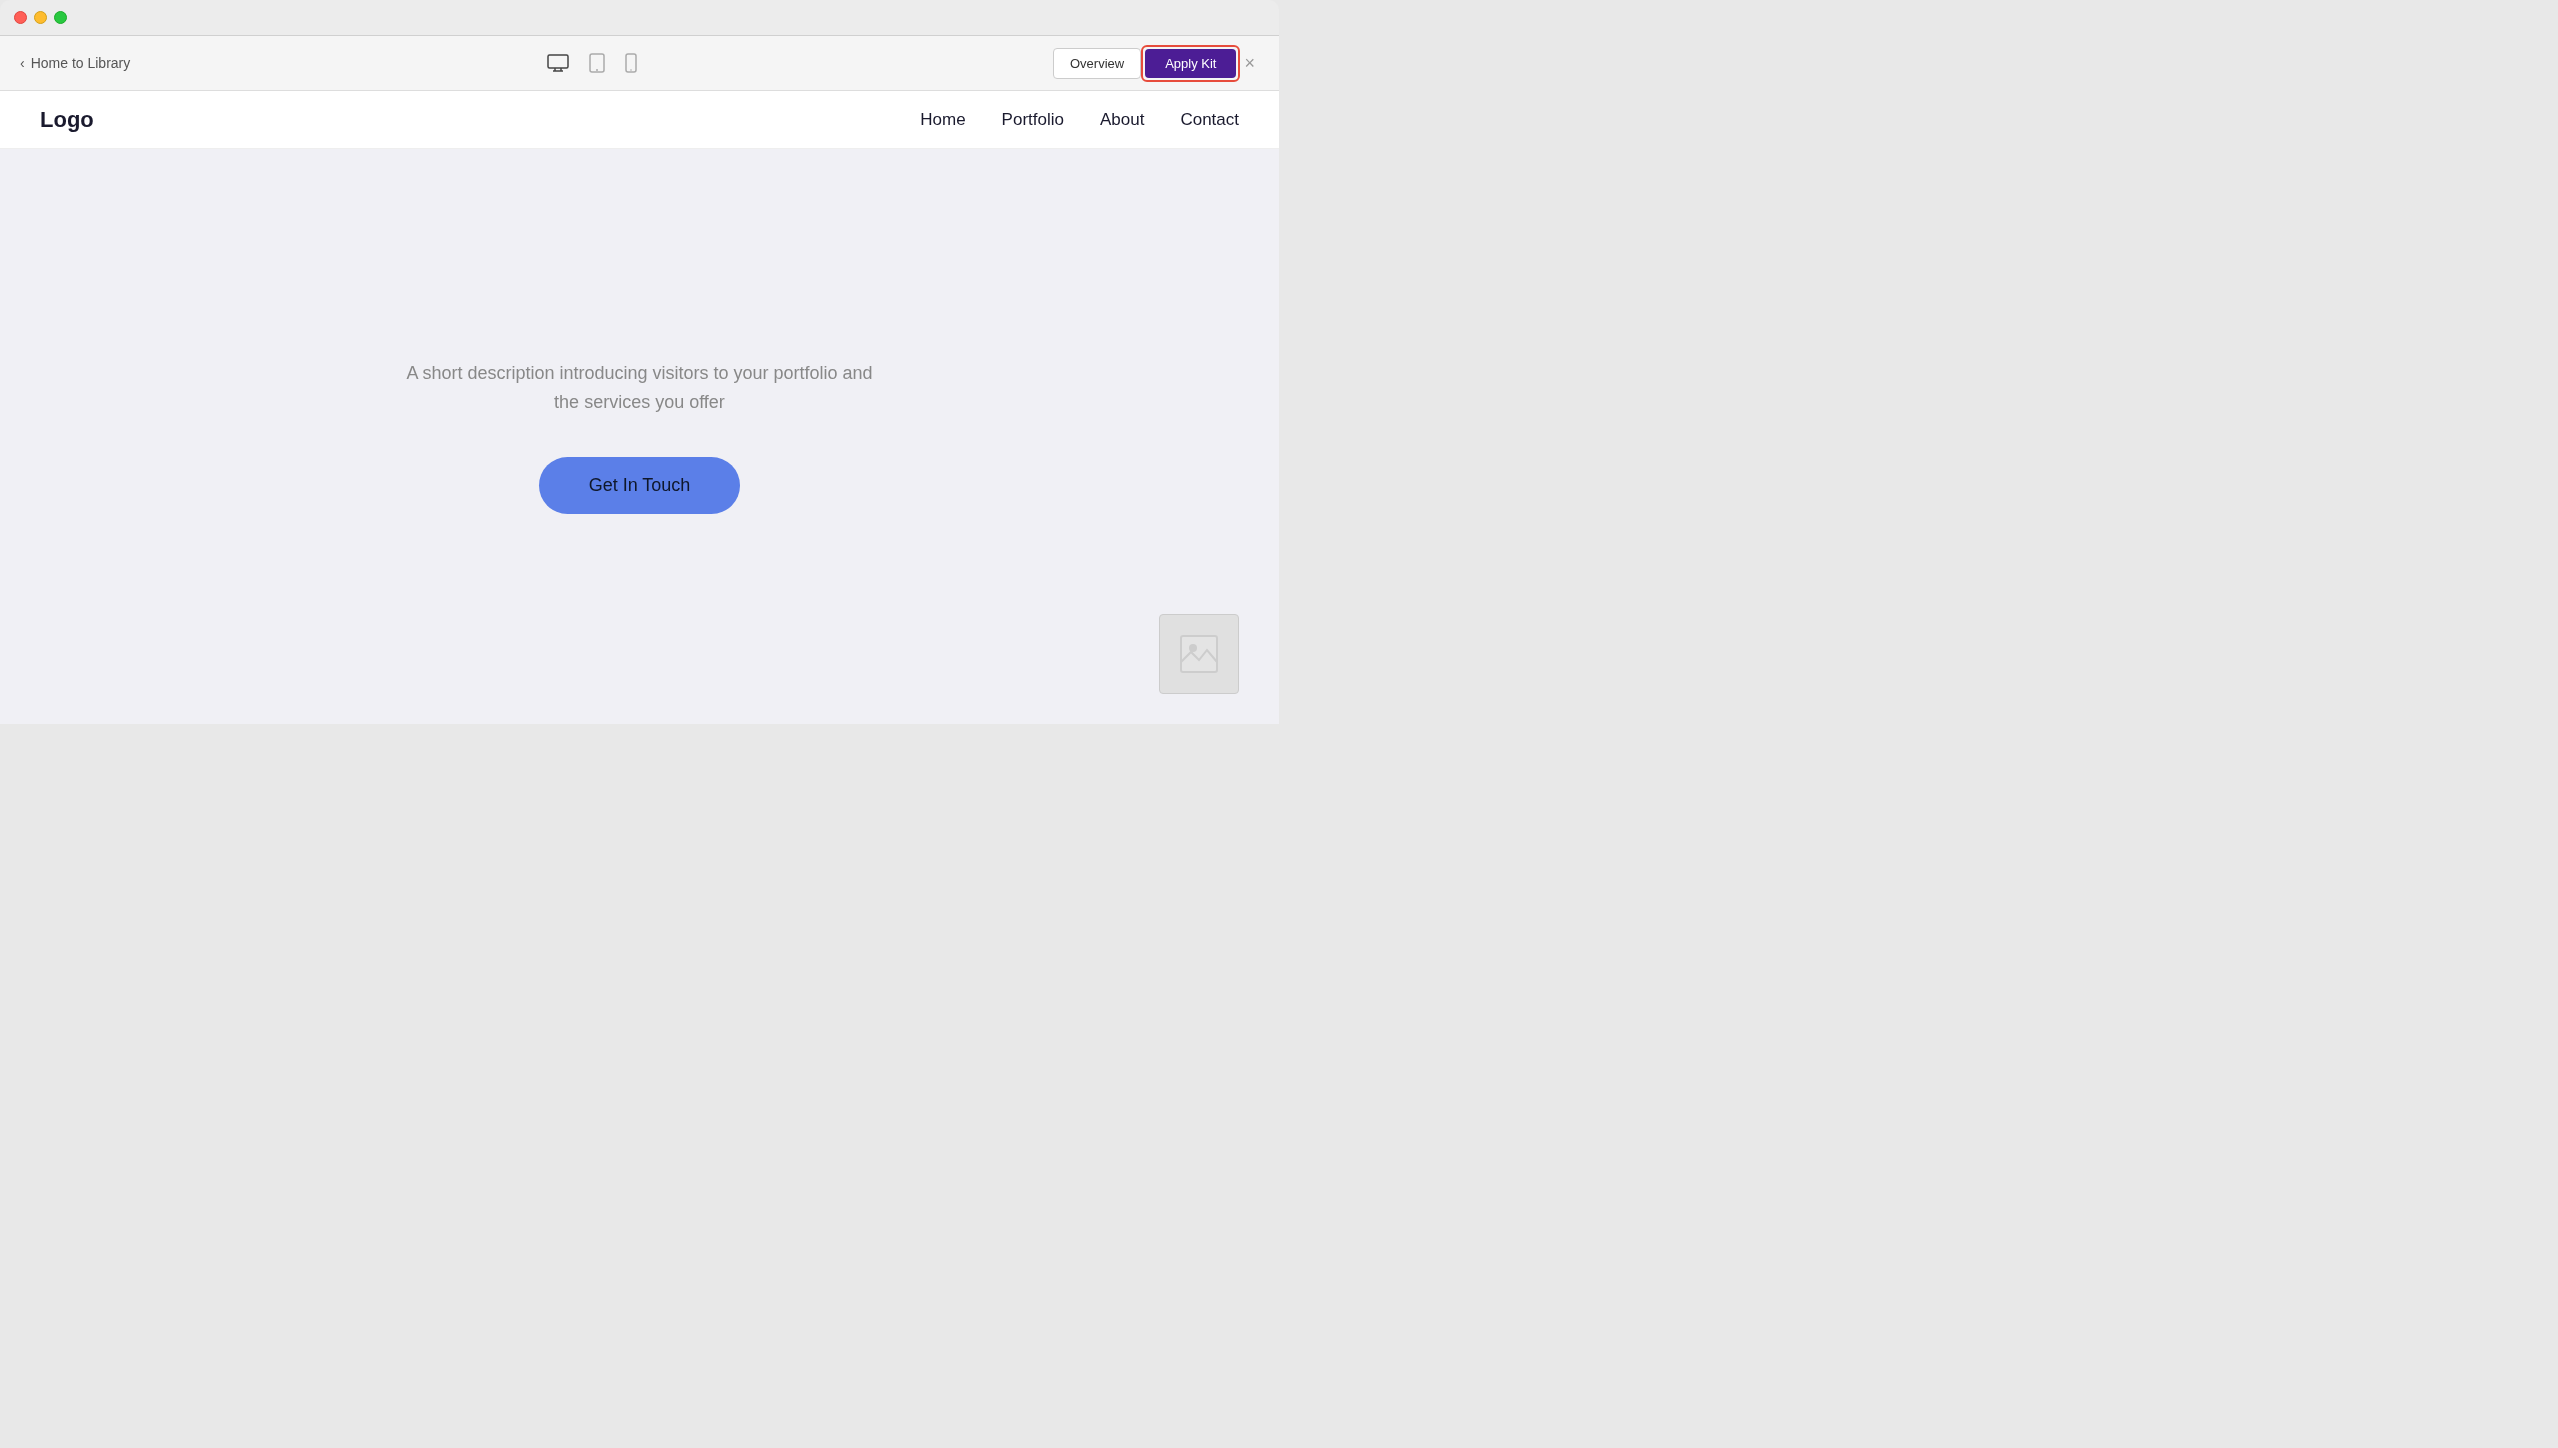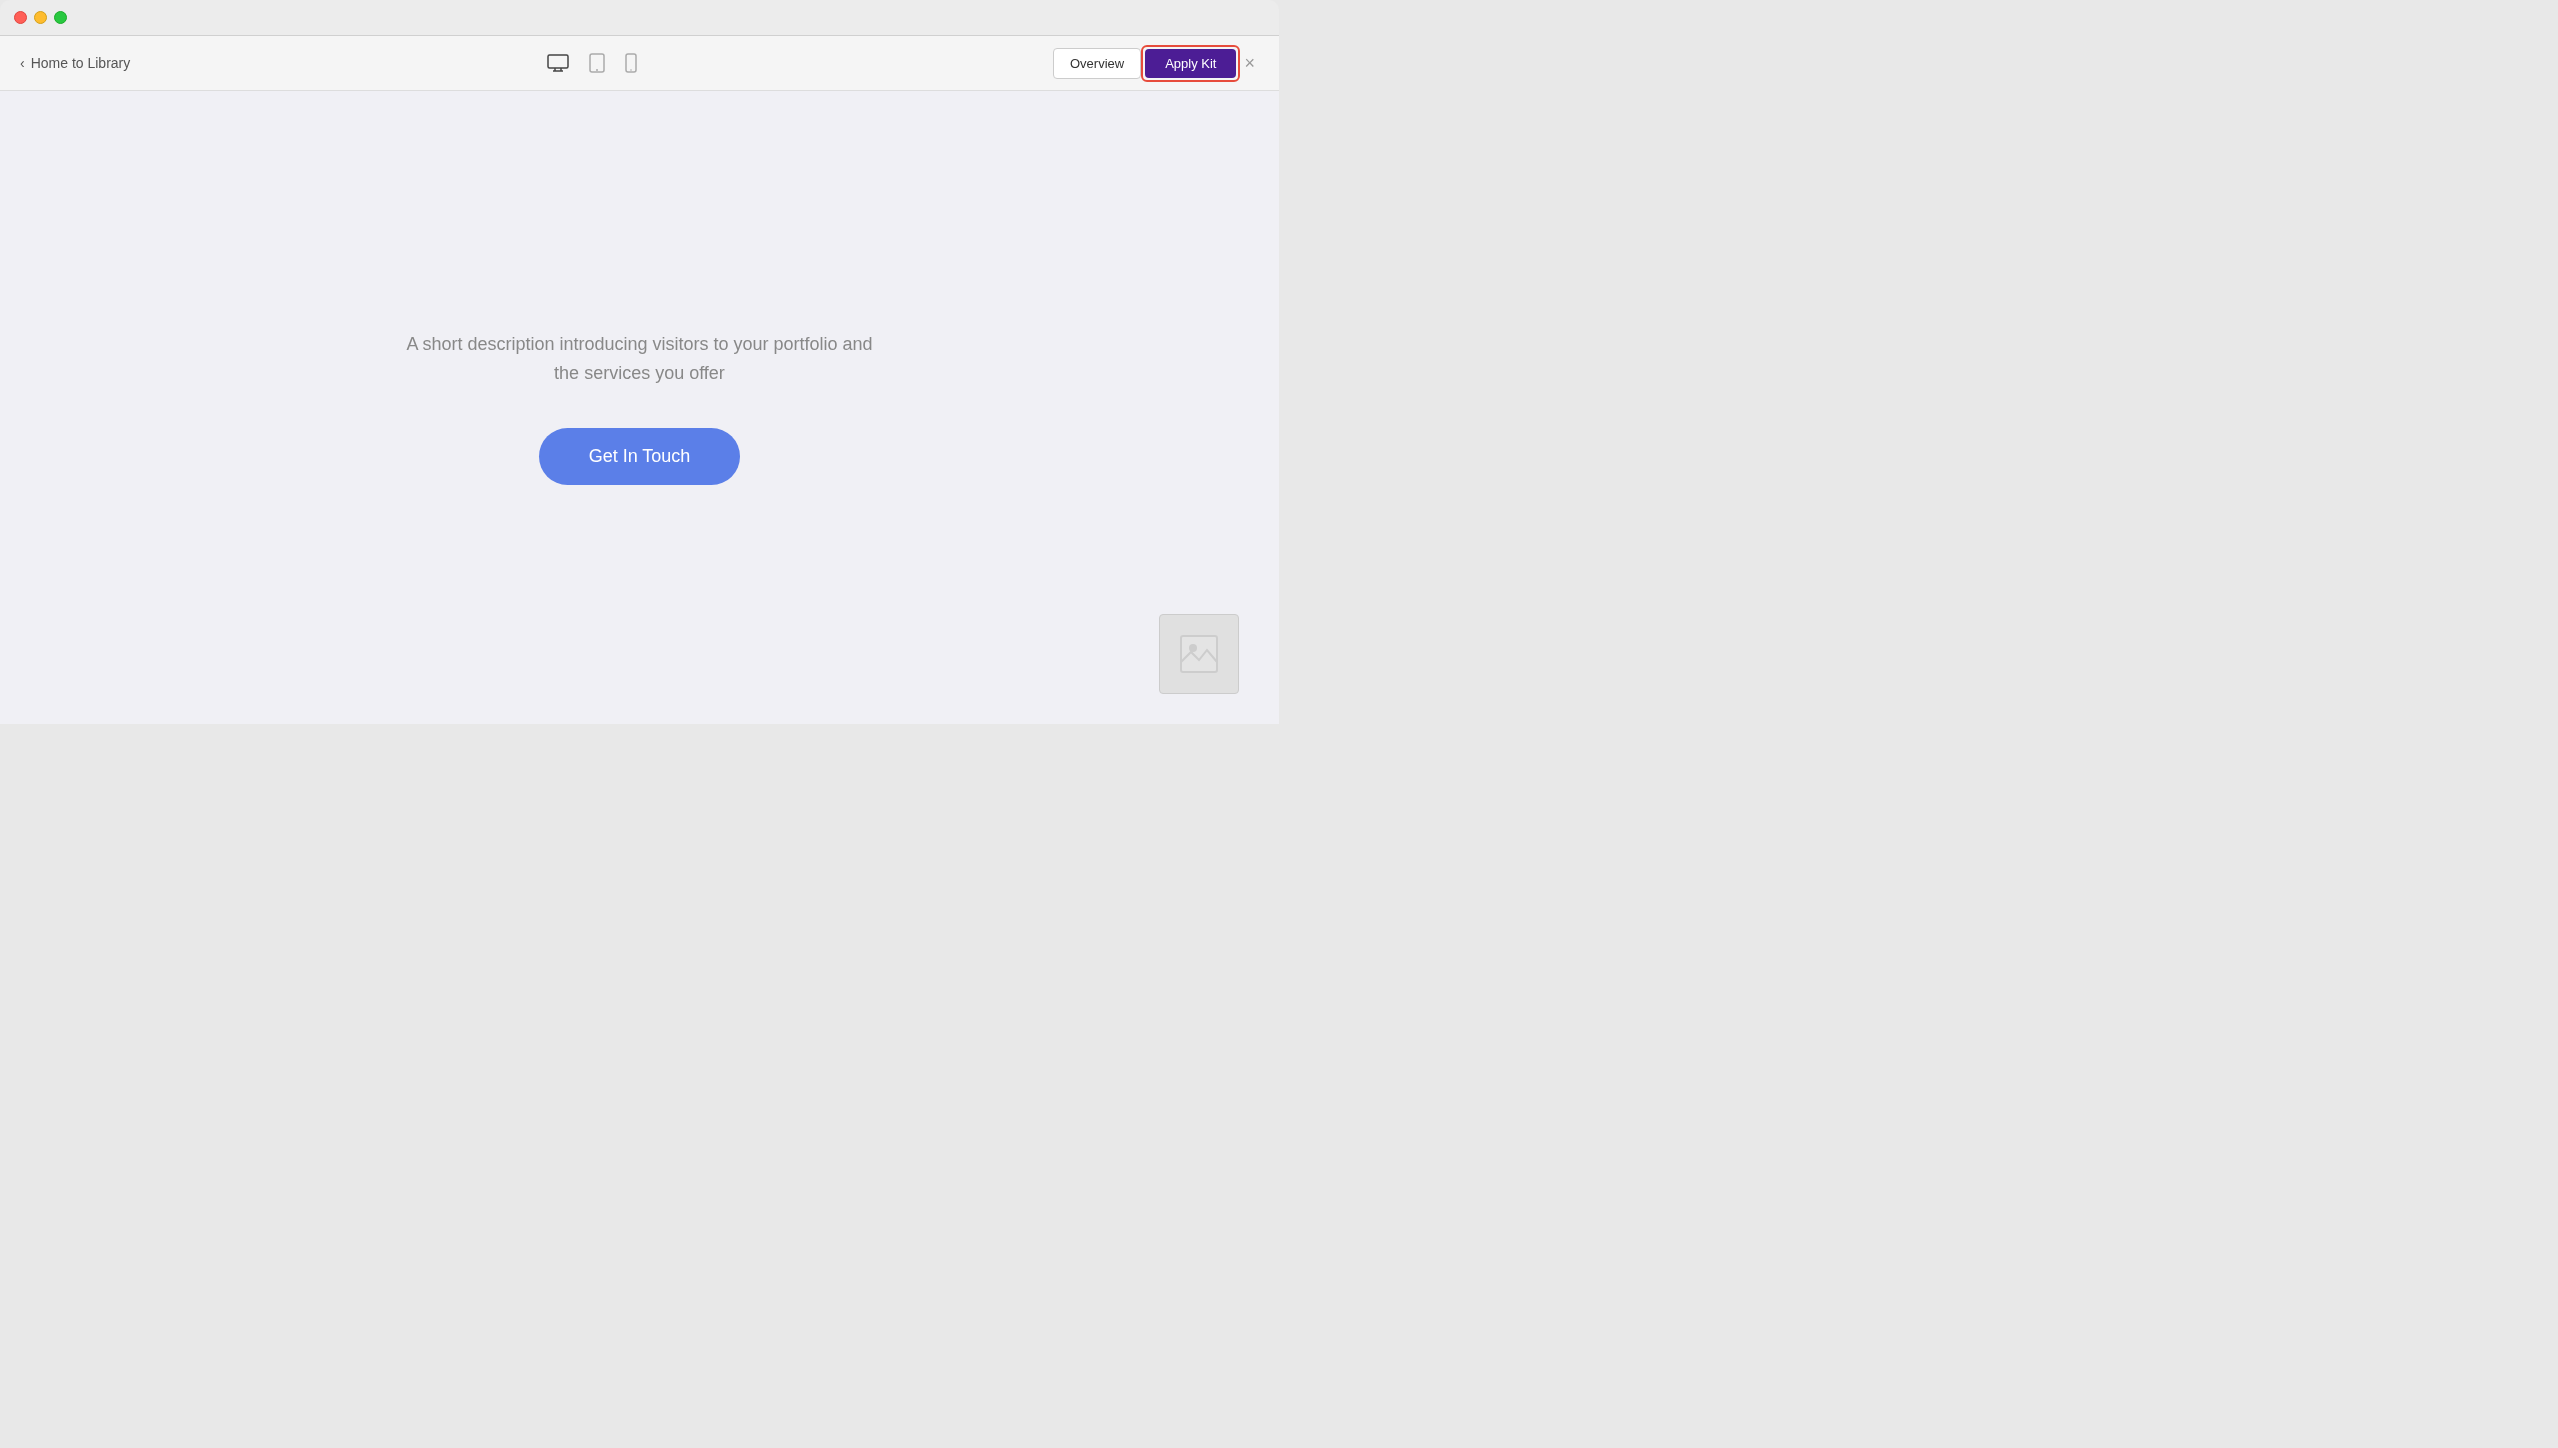--- a/index.html
+++ b/index.html
@@ -186,21 +186,21 @@
     .hero-description {
       font-size: 18px;
       color: #888;
       line-height: 1.6;
       max-width: 480px;
       margin-bottom: 40px;
     }
 
     .cta-button {
       background: #5b7fe8;
-      color: #ffffff;
+      color: #0f172a;
       border: none;
       border-radius: 50px;
       padding: 18px 50px;
       font-size: 18px;
       font-weight: 500;
       cursor: pointer;
     }
 
     
     .placeholder-img {
@@ -280,20 +280,29 @@
     <div class="apply-kit-wrapper">
       <button class="apply-kit-btn">Apply Kit</button>
     </div>
 
     <button class="close-btn">×</button>
   </div>
 </div>
 
 <div class="main-content">
 
+  <div class="site-navbar">
+    <div class="site-logo">Logo</div>
+    <nav class="site-nav">
+      <span class="site-nav-item">Home</span>
+      <span class="site-nav-item">Portfolio</span>
+      <span class="site-nav-item">About</span>
+      <span class="site-nav-item">Contact</span>
+    </nav>
+  </div>
 
   <div class="hero-section">
     <p class="hero-description">A short description introducing visitors to your portfolio and the services you offer</p>
     <button class="cta-button">Get In Touch</button>
 
     <div class="placeholder-img">
       <svg viewBox="0 0 40 40" fill="none">
         <rect x="2" y="2" width="36" height="36" rx="2" stroke="#bbb" stroke-width="2" fill="#e8e8e8"></rect>
         <circle cx="14" cy="14" r="4" fill="#bbb"></circle>
         <path d="M2 28 L12 18 L20 26 L28 16 L38 28" stroke="#bbb" stroke-width="2" fill="none"></path>

